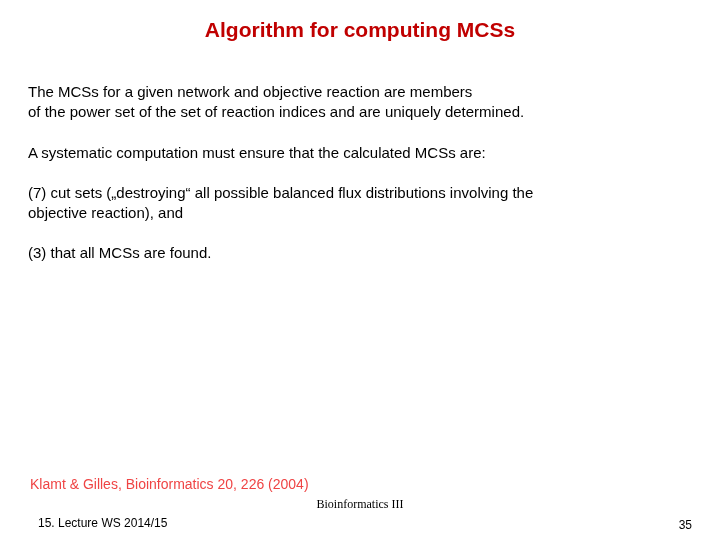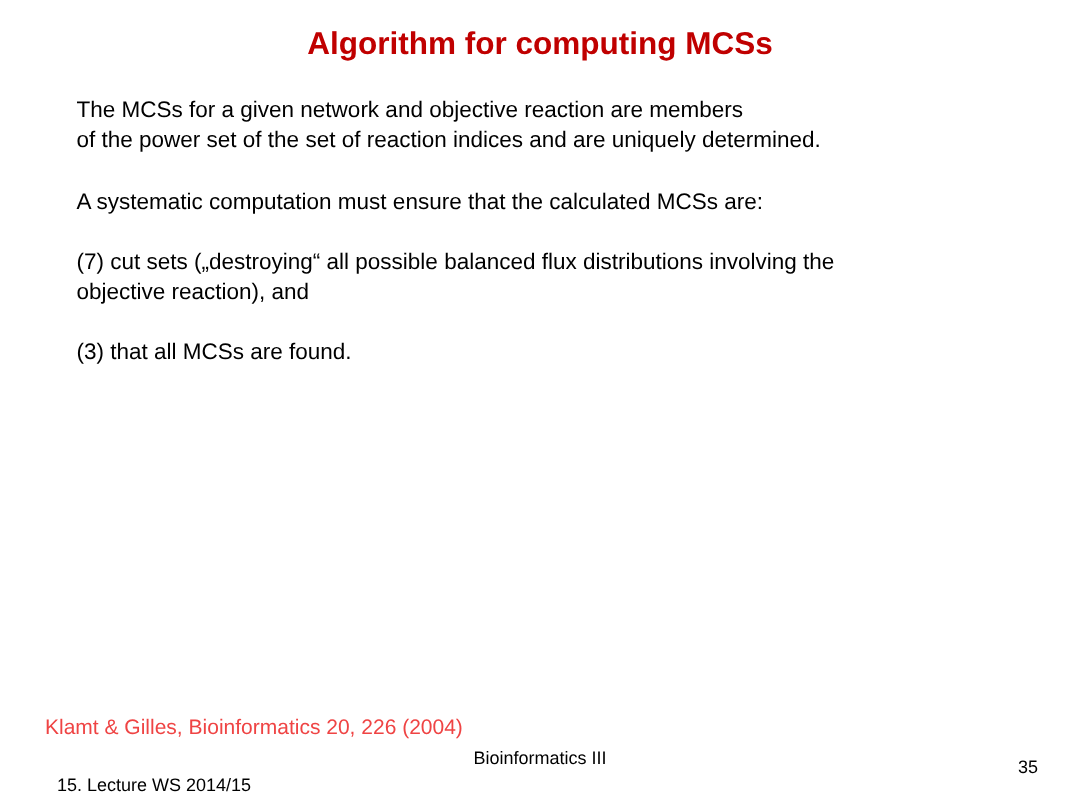--- a/index.html
+++ b/index.html
@@ -15,58 +15,58 @@
     width: 100%;
     height: 100%;
     padding: 18px 28px 0 28px;
     position: relative;
   }
   .title {
     color: #c00000;
     font-weight: bold;
     font-size: 21px;
     text-align: center;
-    margin-bottom: 22px;
+    margin-bottom: 40px;
   }
   .body {
     color: #000;
     font-size: 15px;
     line-height: 1.35;
   }
   .para {
     margin-bottom: 20px;
-    margin-left: 23px;
   }
   .citation {
     position: absolute;
     left: 30px;
     bottom: 48px;
     font-size: 14px;
     color: #ef4444;
   }
   .footer-center {
     position: absolute;
     bottom: 28px;
     left: 0;
     right: 0;
     text-align: center;
     font-size: 12px;
     color: #000;
+    font-family: Liberation Serif, serif;
   }
   .footer-left {
     position: absolute;
     bottom: 10px;
     left: 38px;
     font-size: 12px;
     color: #000;
     margin-top: 12px;
   }
   .footer-right {
     position: absolute;
-    bottom: 22px;
+    bottom: 8px;
     right: 28px;
     font-size: 12px;
     color: #000;
   }
 </style>
 </head>
 <body>
 
 <div class="slide">
   <div class="title">Algorithm for computing MCSs</div>

